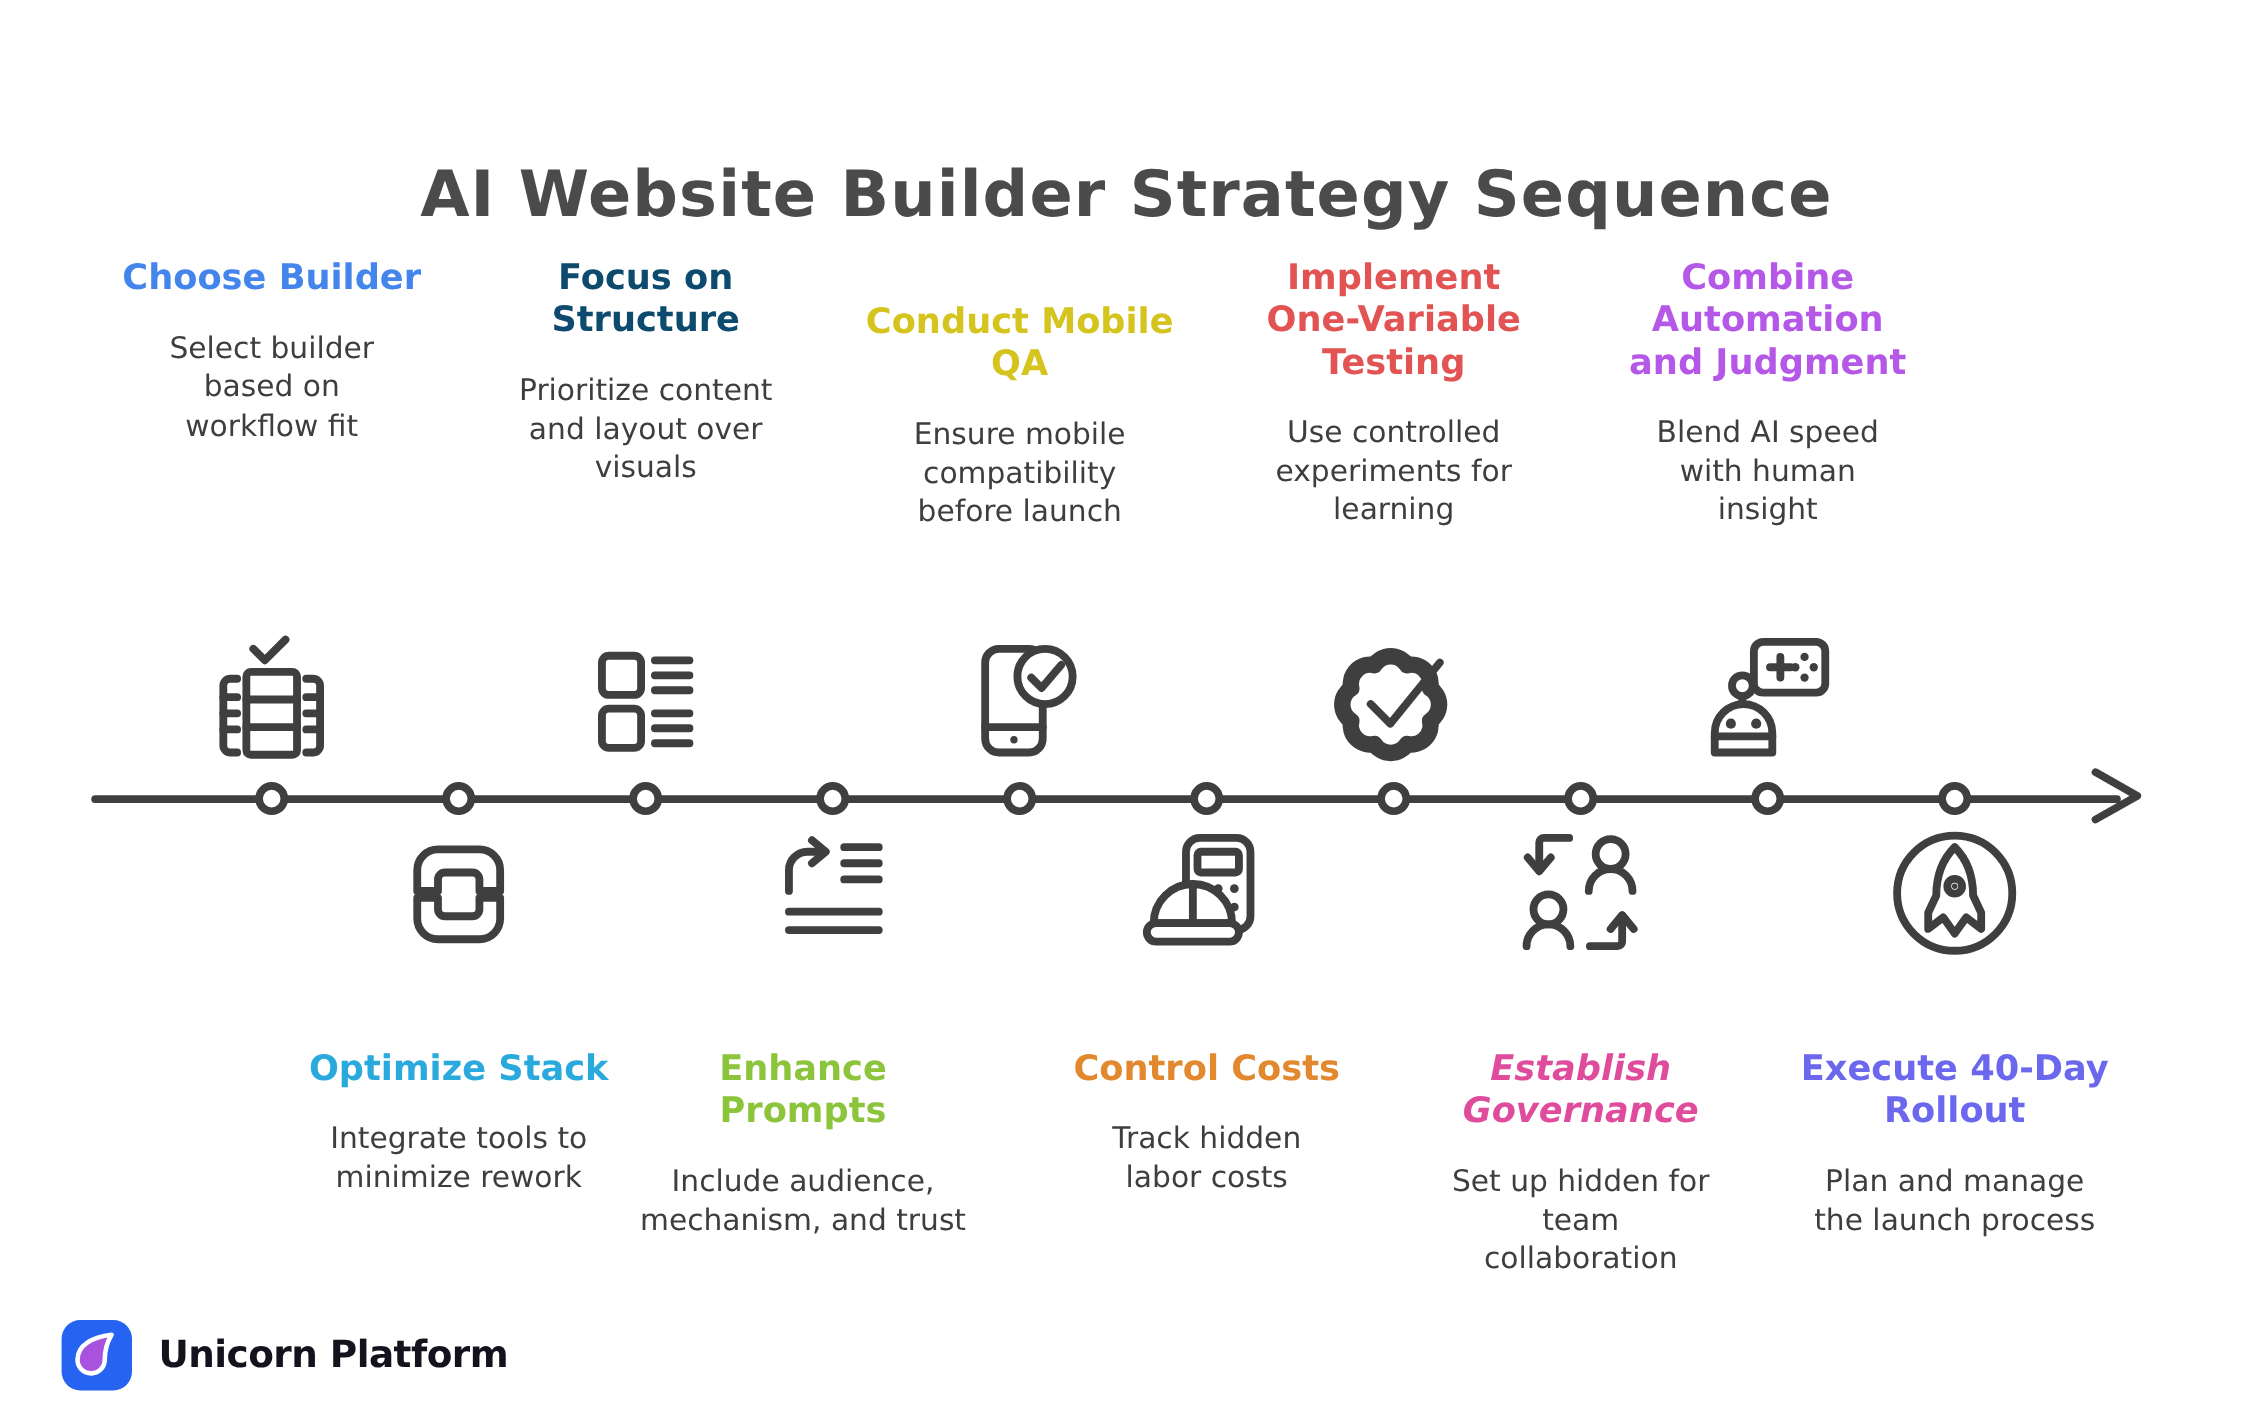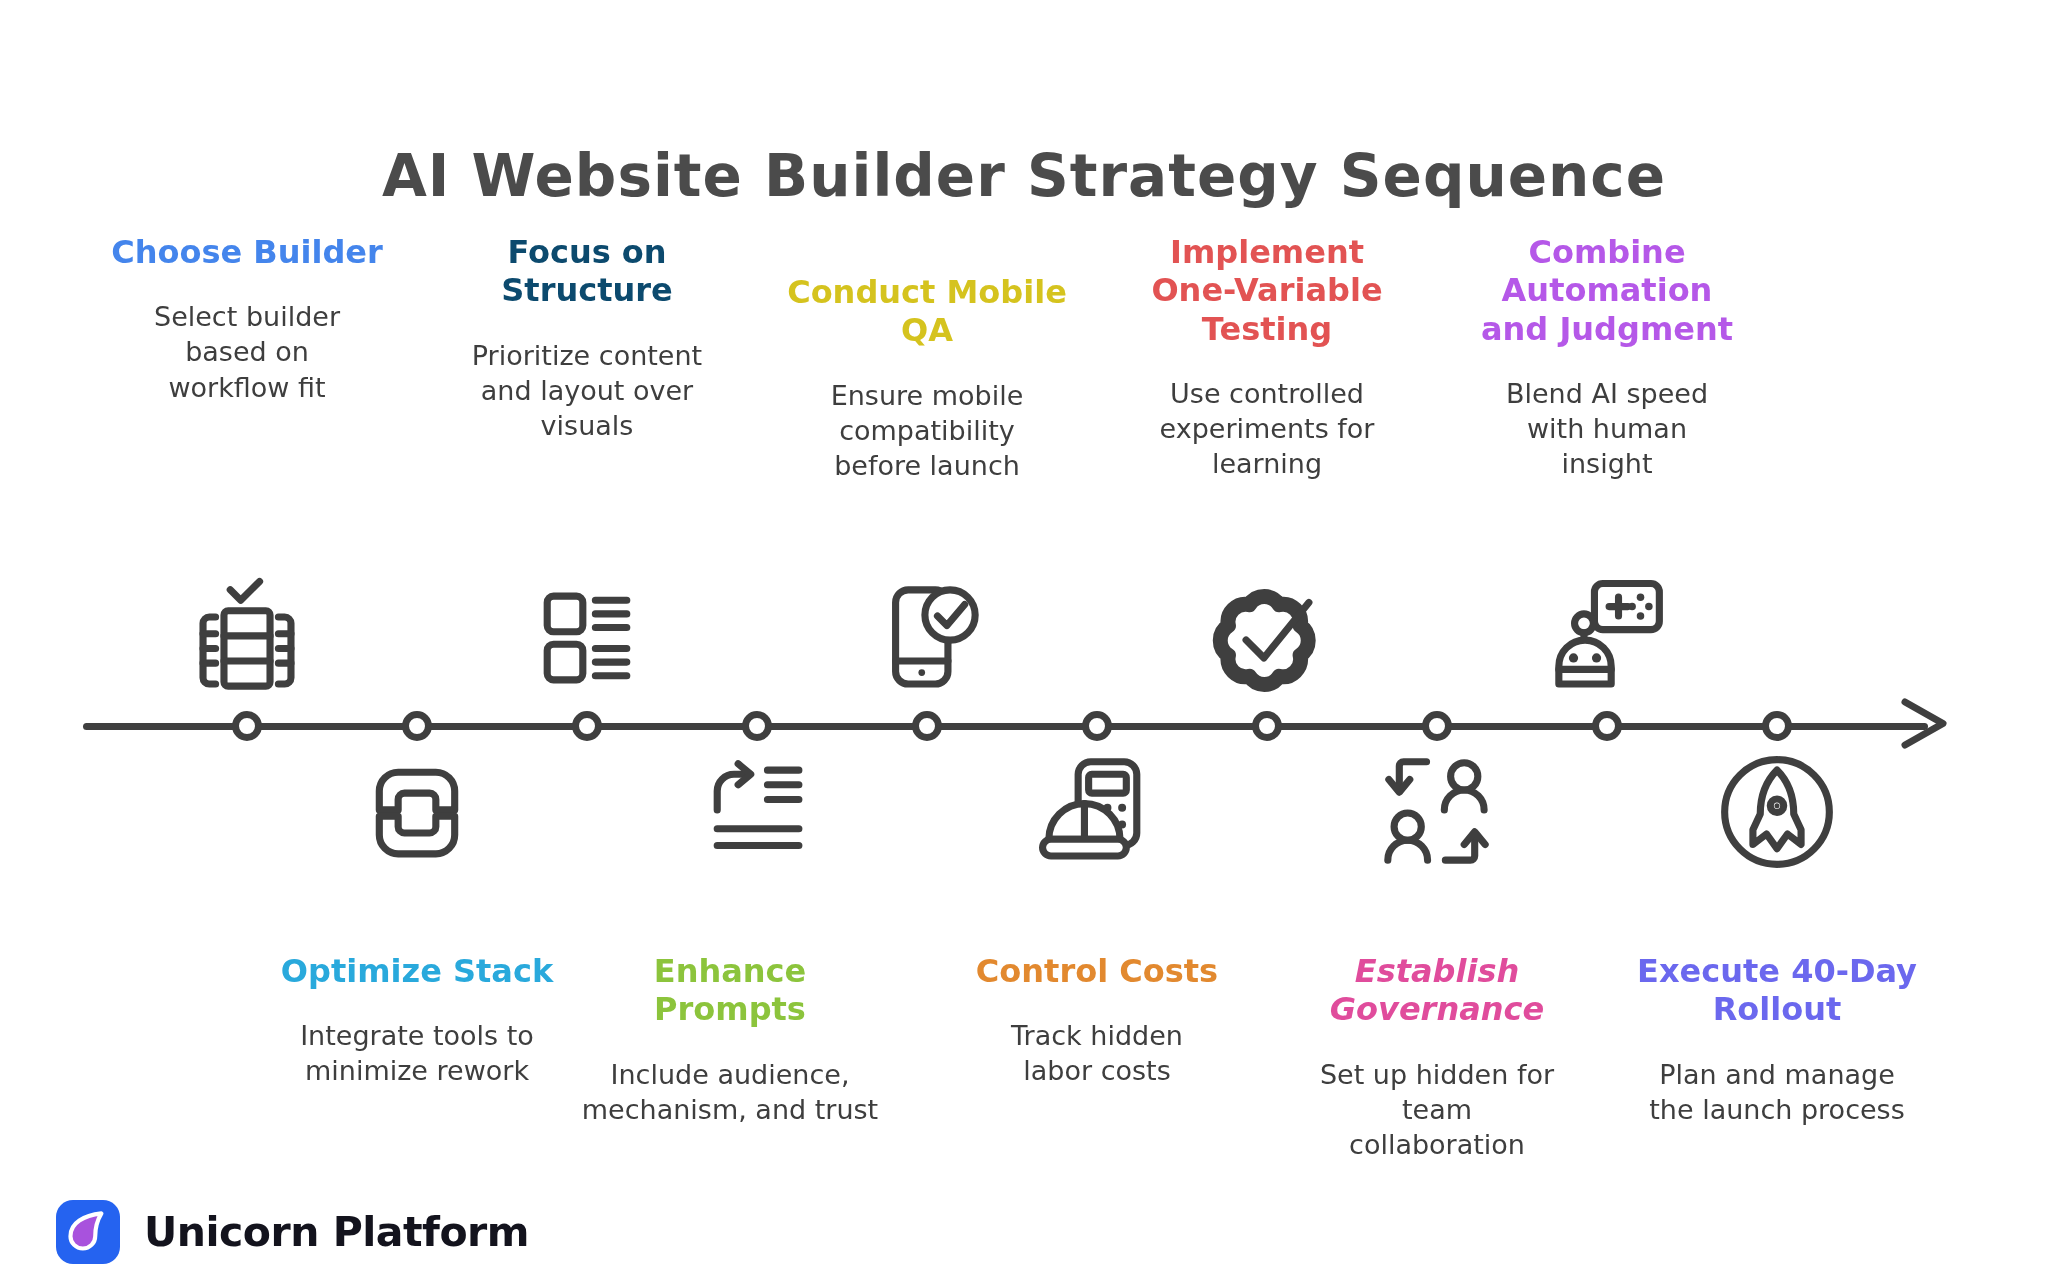--- a/index.html
+++ b/index.html
@@ -32,21 +32,21 @@
   .icon-box.bottom{top:744px;}
   .icon-box svg{width:134px;height:134px;}
   .ic{stroke:#3f3f3f;stroke-width:3.4;fill:none;stroke-linecap:round;stroke-linejoin:round;}
   .icf{fill:#3f3f3f;stroke:none;}
   .icw{fill:#ffffff;}
 
   
   .brand{position:absolute;left:56px;top:1200px;display:flex;align-items:center;gap:24px;}
   .brand-mark{width:64px;height:64px;border-radius:17px;background:#2563f0;
     display:flex;align-items:center;justify-content:center;}
-  .brand-name{font-size:41px;font-weight:bold;color:#13131d;letter-spacing:-0.5px;}
+  .brand-name{font-size:34px;font-weight:bold;color:#13131d;letter-spacing:-0.5px;}
 </style>
 </head>
 <body>
 
 <div class="canvas">
 
   <div class="main-title">AI Website Builder Strategy Sequence</div>
 
   <div class="step top" style="left:77px">
     <div class="step-title" style="width: 300px; color: rgb(68, 133, 236);">Choose Builder</div>

